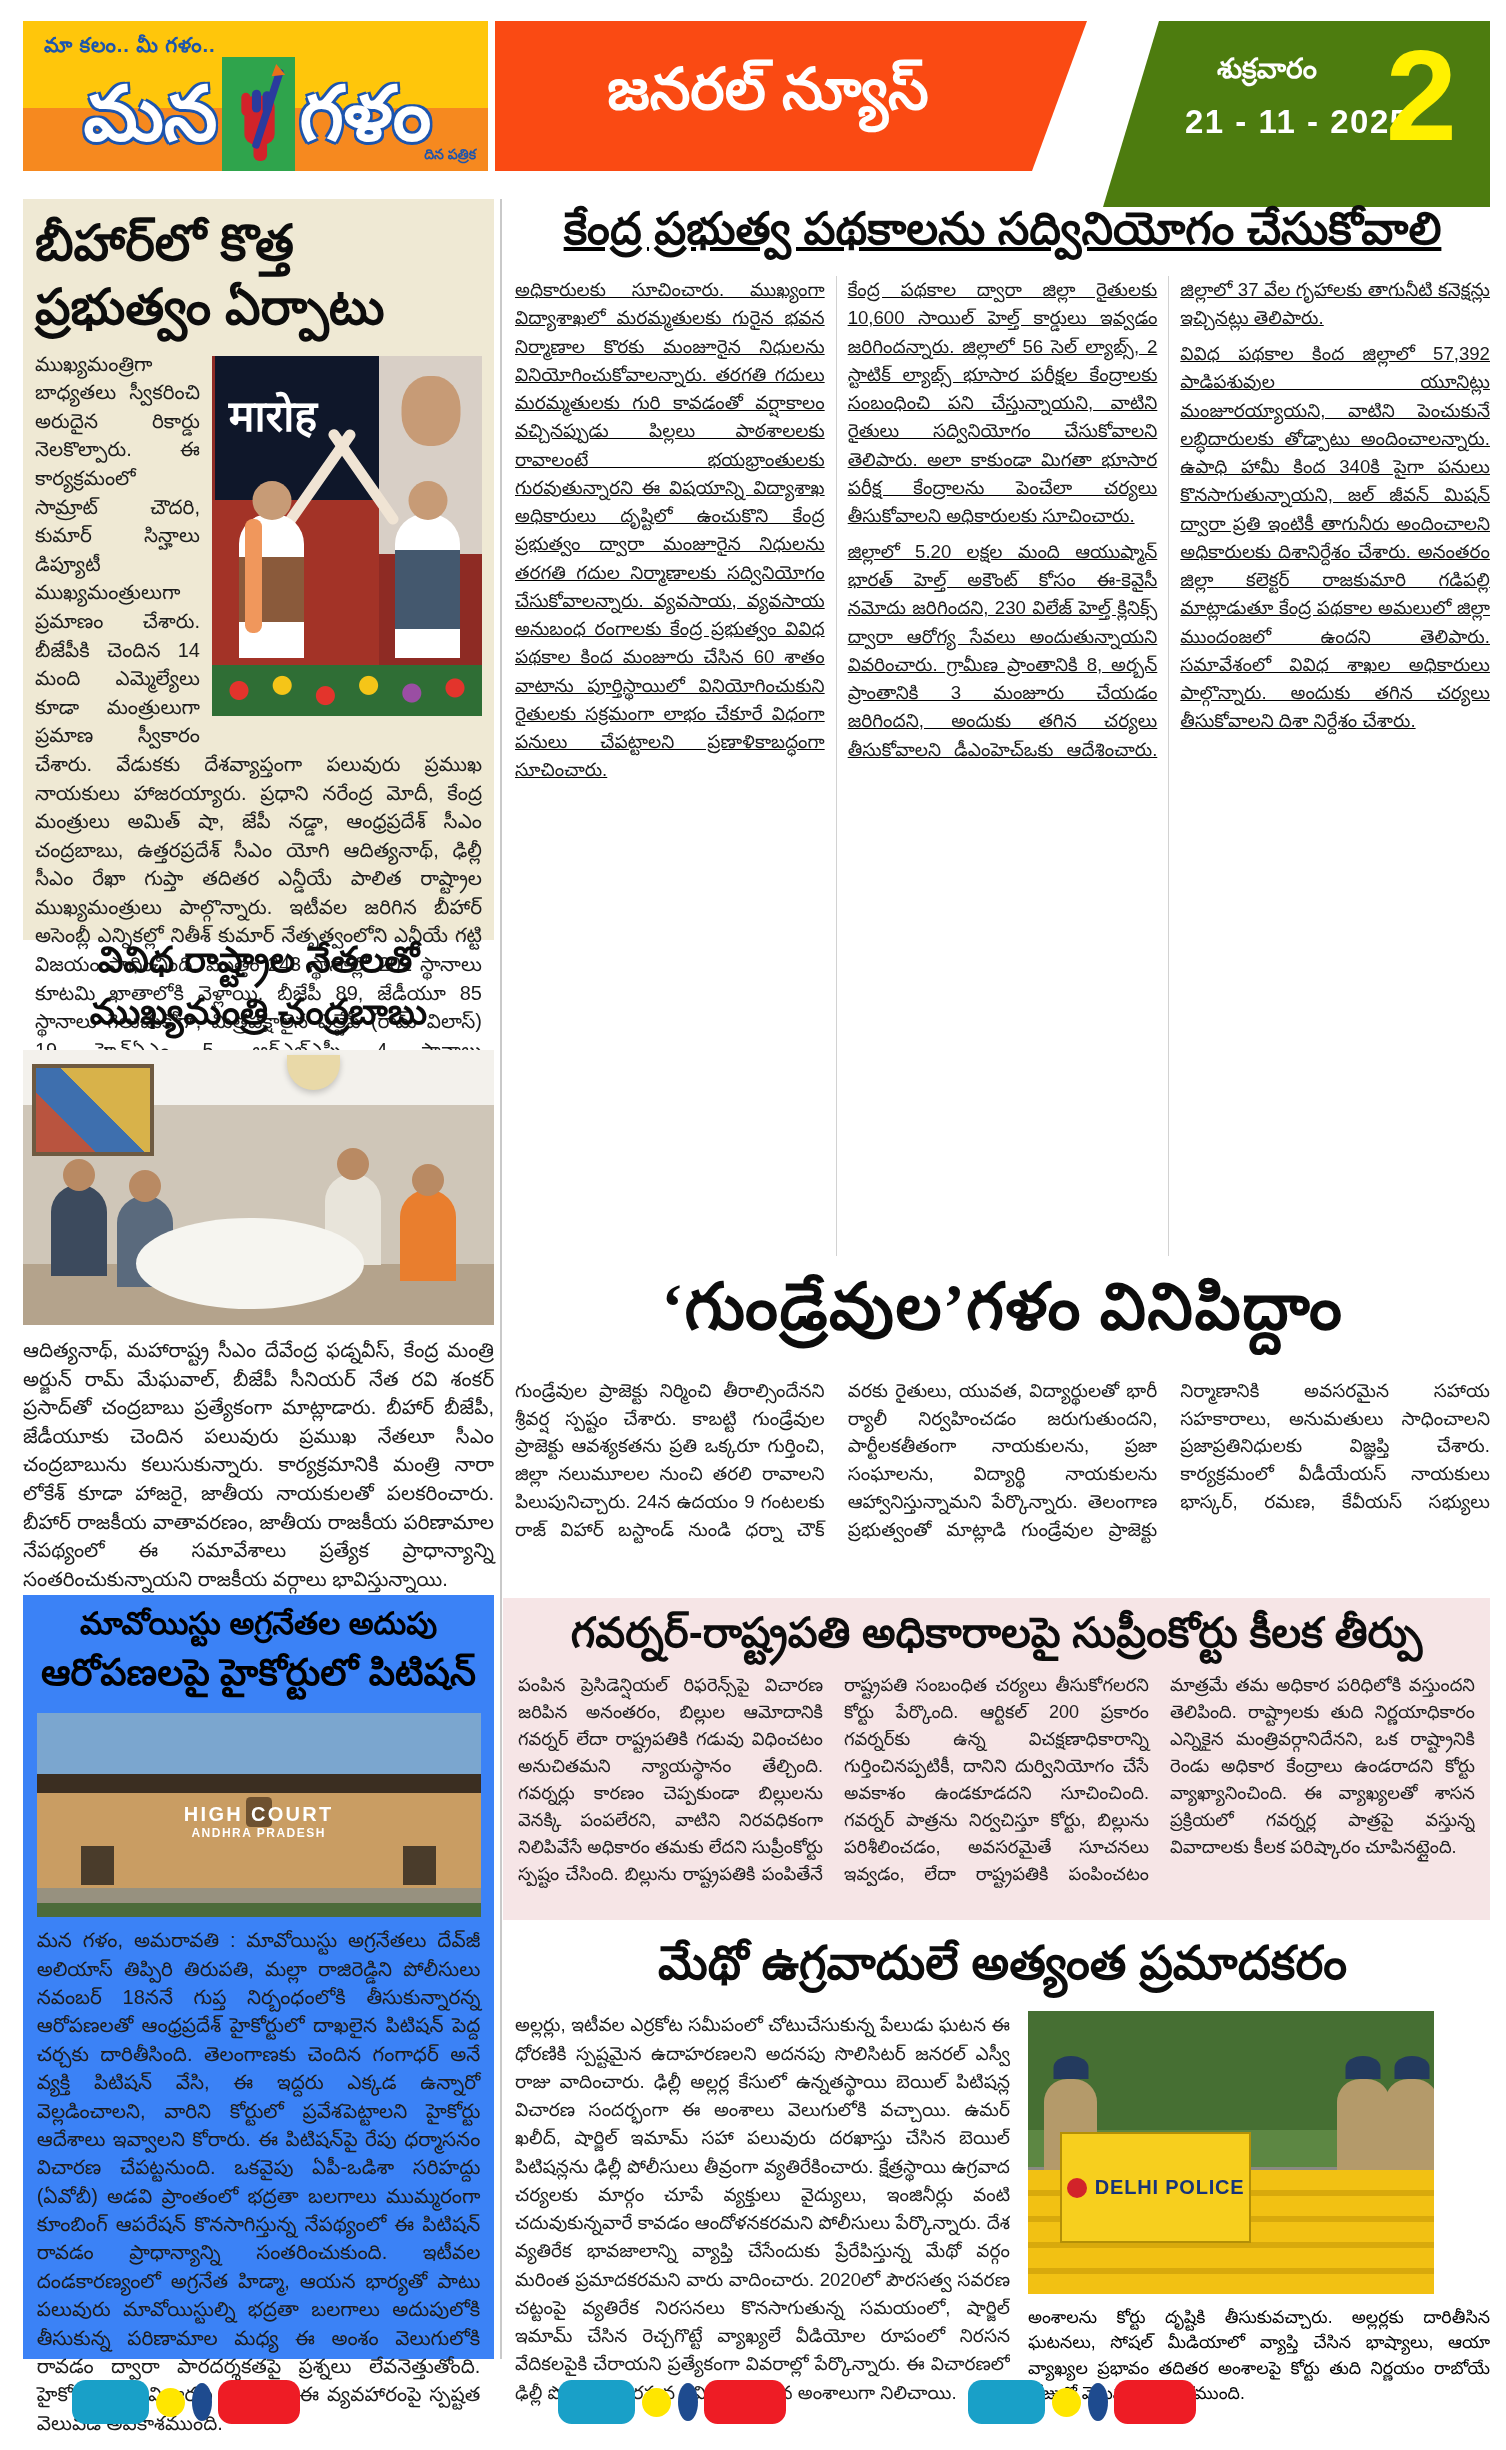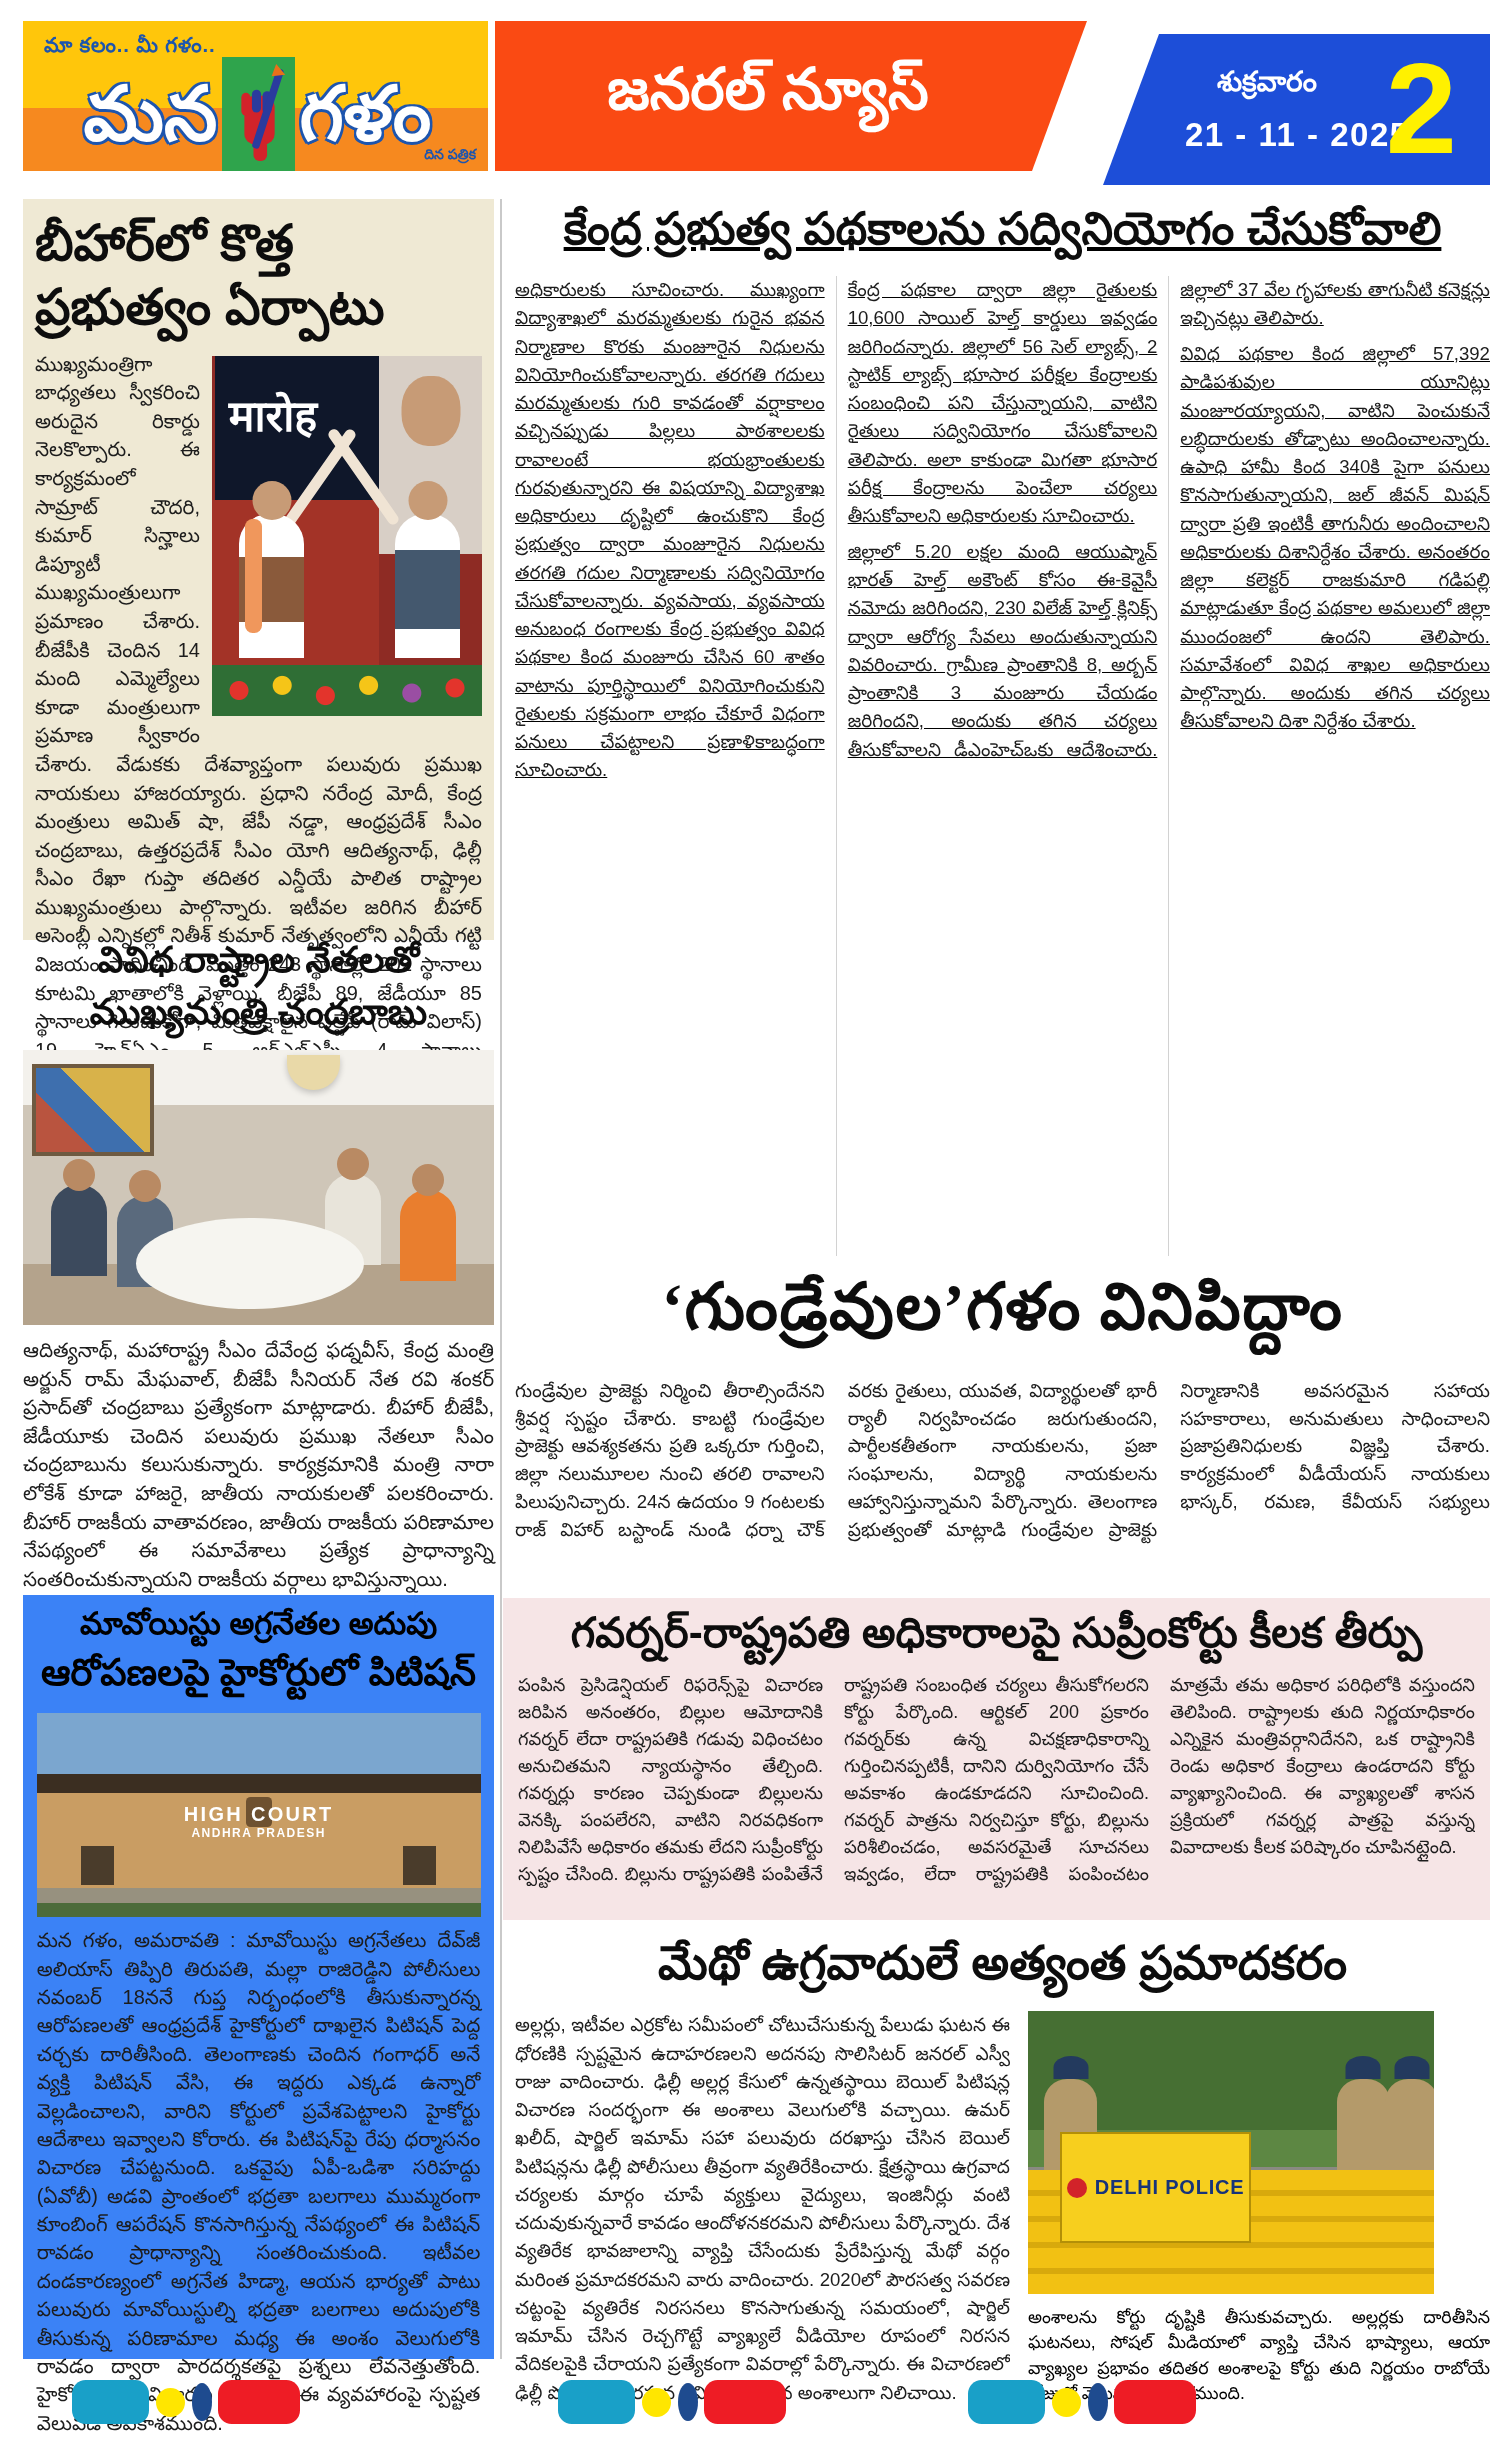--- a/index.html
+++ b/index.html
@@ -9,21 +9,21 @@
   .logo-block{left:23px;top:21px;width:465px;height:150px;background:linear-gradient(#ffc60b 0 58%,#f6891f 58% 100%);}
   .logo-tagline{left:21px;top:12px;color:#1d55ae;font-weight:bold;font-size:20.5px;letter-spacing:0.8px;}
   .logo-row{left:2px;top:36px;width:100%;display:flex;align-items:center;justify-content:center;gap:4.6px;}
   .logo-word{font-size:76px;font-weight:800;color:#fff;line-height:1;
     text-shadow:-2.3px -2.3px 0 #1d55ae,2.3px -2.3px 0 #1d55ae,-2.3px 2.3px 0 #1d55ae,2.3px 2.3px 0 #1d55ae,0 3px 0 #1d55ae;}
   .fist-box{width:73px;height:114px;background:#2fa44c;display:flex;align-items:center;justify-content:center;}
   .logo-subtitle{right:12px;bottom:4.6px;color:#1d55ae;font-weight:bold;font-size:14px;}
   .masthead-red{left:495px;top:21px;width:592px;height:150px;background:#fa4a13;
     clip-path:polygon(0 0,100% 0,calc(100% - 55px) 100%,0 100%);display:flex;align-items:center;justify-content:center;}
   .masthead-red .section-title{color:#fff;font-weight:bold;font-size:58px;padding-right:46px;}
-  .masthead-blue{left:1103px;top:34px;width:387px;height:151px;background:#1d4ed8;
+  .masthead-blue{left:1103px;top:21px;width:387px;height:186px;background:#4d7c0f;
     clip-path:polygon(56px 0,100% 0,100% 100%,0 100%);}
   .weekday{left:114px;top:32px;color:#fff;font-weight:bold;font-size:28px;}
   .date{left:82px;top:82px;color:#fff;font-weight:bold;font-size:33px;letter-spacing:1.5px;}
   .page-number{right:33px;top:0px;color:#fff100;font-weight:bold;font-size:128px;line-height:150px;}
   
   .vrule{left:500px;top:199px;width:1.5px;height:2160px;background:#c9c9c9;}
   
   .headline{font-weight:800;color:#0d0d0d;}
   .bodytext{color:#1c1c1c;text-align:justify;}
   .bodytext p{margin:0 0 7.6px 0;}

